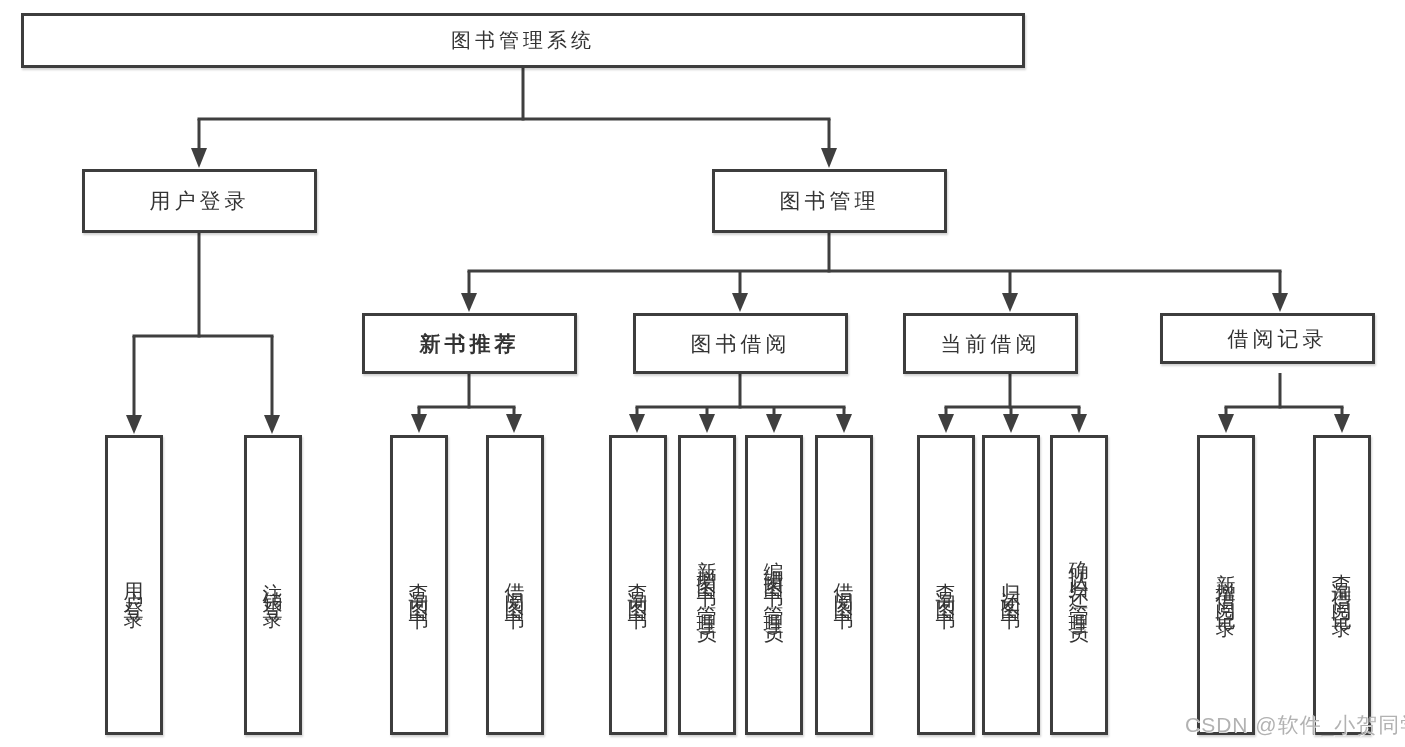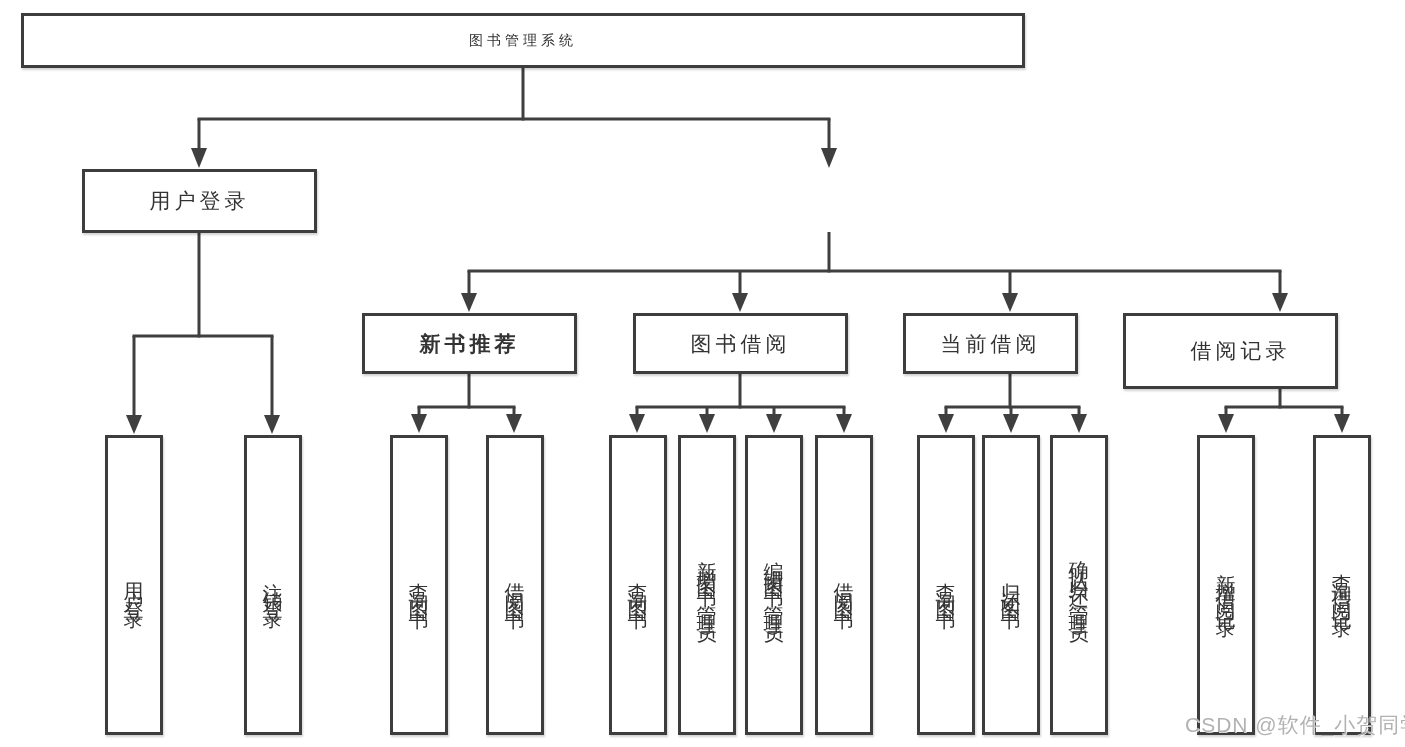--- a/index.html
+++ b/index.html
@@ -35,21 +35,21 @@
     z-index: 2;
     box-shadow: 1px 2px 2px rgba(0,0,0,0.18);
     color: #333333;
   }
   .node .hlabel {
     font-size: 21px;
     letter-spacing: 4px;
     white-space: nowrap;
     color: #333333;
   }
-  .root-node .hlabel { font-size: 14px; }
+  .root-node .hlabel { font-size: 20px; }
   .leaf {
     width: 58px;
     height: 300px;
     top: 435px;
   }
   .leaf .vlabel {
     writing-mode: vertical-rl;
     text-orientation: mixed;
     font-size: 20px;
     letter-spacing: 9px;
@@ -140,31 +140,34 @@
     </g>
   </svg>
 
   <div class="node root-node" style="left:21px; top:13px; width:1004px; height:55px;">
     <span class="hlabel">图书管理系统</span>
   </div>
 
   <div class="node" style="left:82px; top:169px; width:235px; height:64px;">
     <span class="hlabel">用户登录</span>
   </div>
+  <div class="node" style="left:712px; top:169px; width:235px; height:64px;">
+    <span class="hlabel">图书管理</span>
+  </div>
 
   <div class="node" style="left:362px; top:313px; width:215px; height:61px;font-weight:bold;">
     <span class="hlabel">新书推荐</span>
   </div>
   <div class="node" style="left:633px; top:313px; width:215px; height:61px;text-align:center;">
     <span class="hlabel">图书借阅</span>
   </div>
   <div class="node" style="left:903px; top:313px; width:175px; height:61px;">
     <span class="hlabel">当前借阅</span>
   </div>
-  <div class="node" style="left:1123px; top:313px; width:215px; height:76px;padding-left:20px;">
+  <div class="node" style="left:1160px; top:313px; width:215px; height:51px;padding-left:20px;">
     <span class="hlabel">借阅记录</span>
   </div>
 
   <div class="node leaf" style="left:105px;">
     <span class="vlabel">用户登录</span>
   </div>
   <div class="node leaf" style="left:244px;">
     <span class="vlabel">注销登录</span>
   </div>
 

